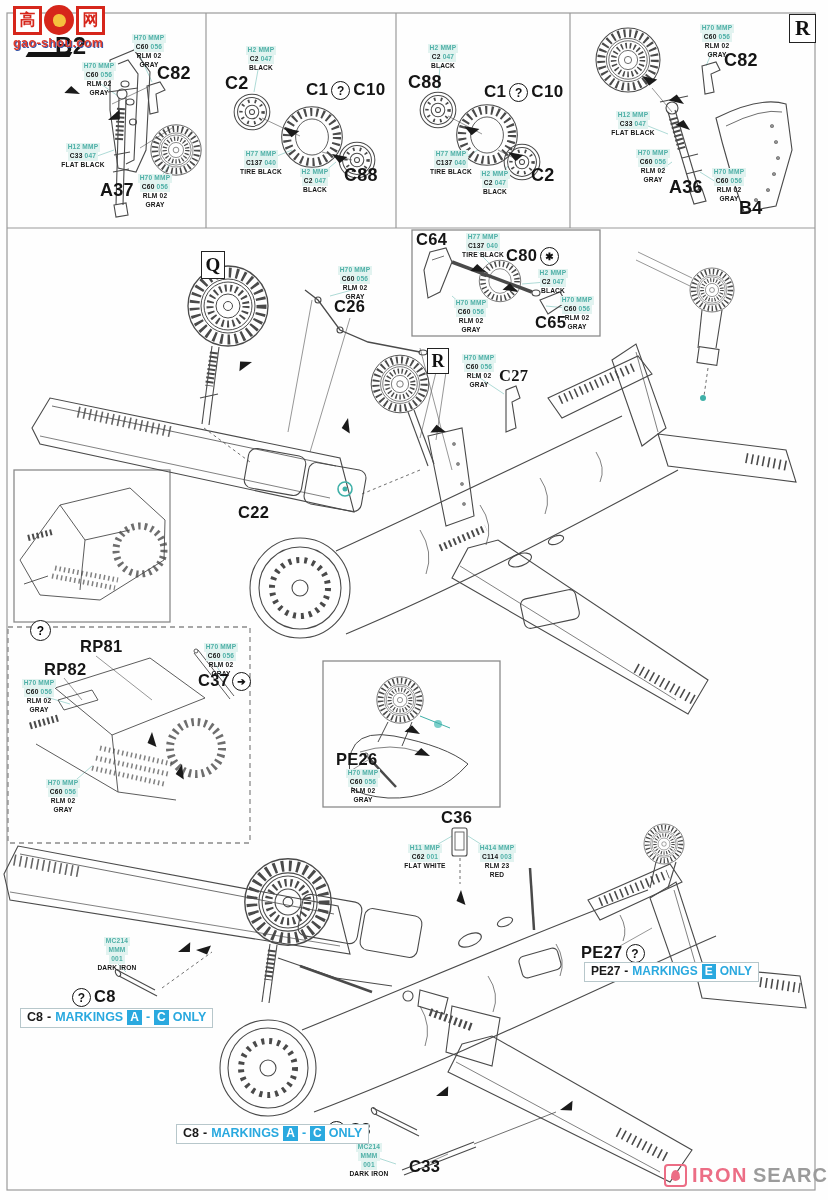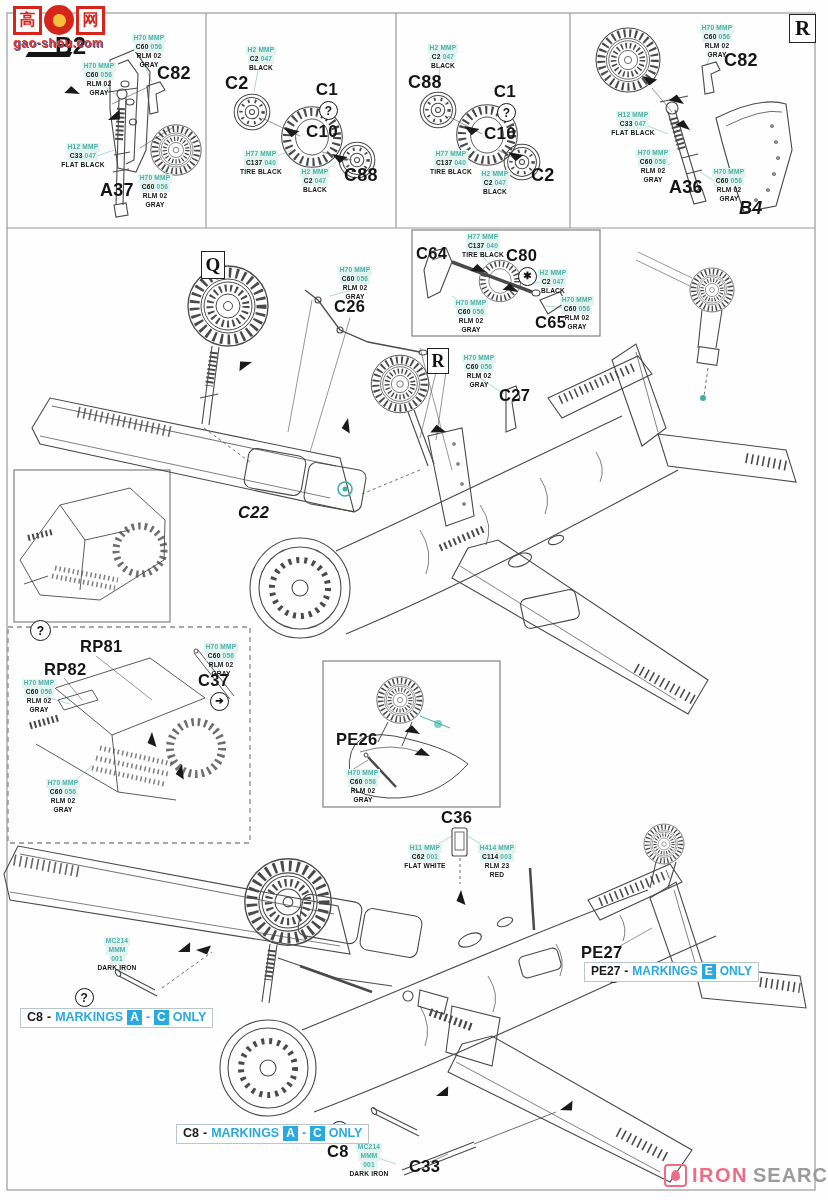--- a/index.html
+++ b/index.html
@@ -2,21 +2,21 @@
 <html><head>
 <meta charset="utf-8">
 <style>
   html,body{margin:0;padding:0;background:#fff;}
   .page{position:relative;width:828px;height:1200px;background:#fefefe;overflow:hidden;
         font-family:"Liberation Sans",sans-serif;}
   svg{position:absolute;left:0;top:0;}
   
   .part-label{position:absolute;font-weight:bold;font-size:16.5px;line-height:1;color:#151515;
               letter-spacing:.3px;white-space:nowrap;z-index:6;}
-  .part-label.row{display:flex;align-items:flex-end;gap:3px;flex-direction:column;}
+  .part-label.row{display:flex;align-items:flex-start;gap:3px;}
   .qcirc{display:inline-flex;align-items:center;justify-content:center;width:17px;height:17px;
          border:1.7px solid #151515;border-radius:50%;font-size:12px;font-weight:bold;background:#fff;}
   .symcirc{display:inline-flex;align-items:center;justify-content:center;width:17px;height:17px;
            border:1.7px solid #151515;border-radius:50%;font-size:10px;font-weight:bold;background:#fff;color:#111;}
   
   .marker{position:absolute;display:flex;align-items:center;justify-content:center;
           border:1.4px solid #222;background:#fff;font-family:"Liberation Serif",serif;
           font-weight:bold;z-index:6;color:#111;}
   
   .callout{position:absolute;width:58px;text-align:center;font-weight:bold;font-size:6.6px;
@@ -405,37 +405,37 @@
 <div class="part-label" style="left:344px;top:166px;font-size:18px;">C88</div>
 <div class="part-label" style="left:408px;top:73px;font-size:18px;">C88</div>
 <div class="part-label row" style="left:484px;top:83px;font-size:17px;">
   <span>C1</span>
   <span class="qcirc">?</span>
   <span>C10</span>
 </div>
 <div class="part-label" style="left:531px;top:166px;font-size:18px;">C2</div>
 <div class="part-label" style="left:724px;top:51px;font-size:18px;">C82</div>
 <div class="part-label" style="left:669px;top:178px;font-size:18px;">A36</div>
-<div class="part-label" style="left:739px;top:199px;font-size:18px;font-style:italic;">B4</div>
+<div class="part-label" style="left:739px;top:199px;font-size:18px;">B4</div>
 <div class="part-label" style="left:334px;top:298px;">C26</div>
-<div class="part-label" style="left:416px;top:245px;">C64</div>
+<div class="part-label" style="left:416px;top:231px;">C64</div>
 <div class="part-label row" style="left:506px;top:247px;">
   <span>C80</span>
   <span class="symcirc">✱</span>
 </div>
 <div class="part-label" style="left:535px;top:314px;">C65</div>
-<div class="part-label" style="left:499px;top:387px;">C27</div>
-<div class="part-label" style="left:238px;top:504px;font-style:italic;">C22</div>
+<div class="part-label" style="left:499px;top:368px;font-family:Liberation Serif, serif;">C27</div>
+<div class="part-label" style="left:238px;top:504px;">C22</div>
 <div class="part-label" style="left:80px;top:638px;">RP81</div>
 <div class="part-label" style="left:44px;top:661px;">RP82</div>
 <div class="part-label row" style="left:198px;top:672px;">
   <span>C37</span>
   <span class="symcirc">➔</span>
 </div>
-<div class="part-label" style="left:336px;top:731px;">PE26</div>
+<div class="part-label" style="left:336px;top:751px;">PE26</div>
 <div class="part-label" style="left:441px;top:809px;">C36</div>
 <div class="part-label row" style="left:581px;top:944px;">
   <span>PE27</span>
   <span class="qcirc">?</span>
 </div>
 <div class="part-label row" style="left:72px;top:988px;">
   <span class="qcirc">?</span>
   <span>C8</span>
 </div>
 <div class="part-label row" style="left:327px;top:1121px;">

